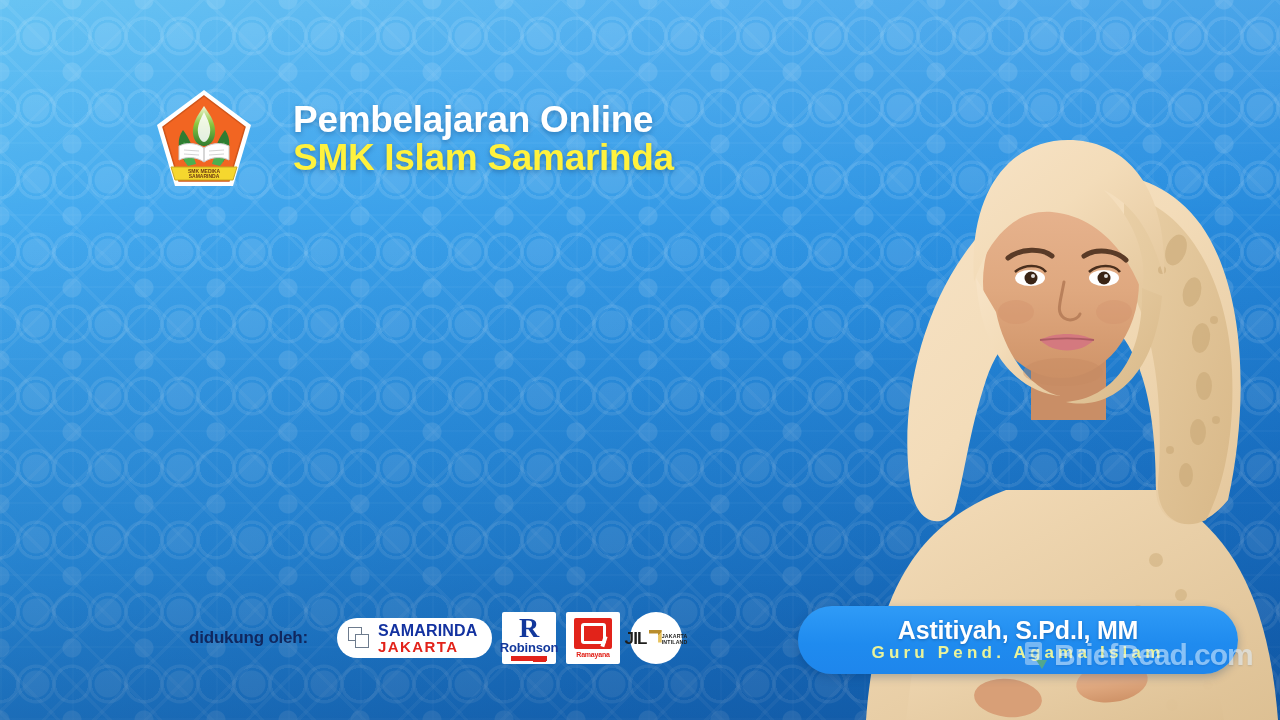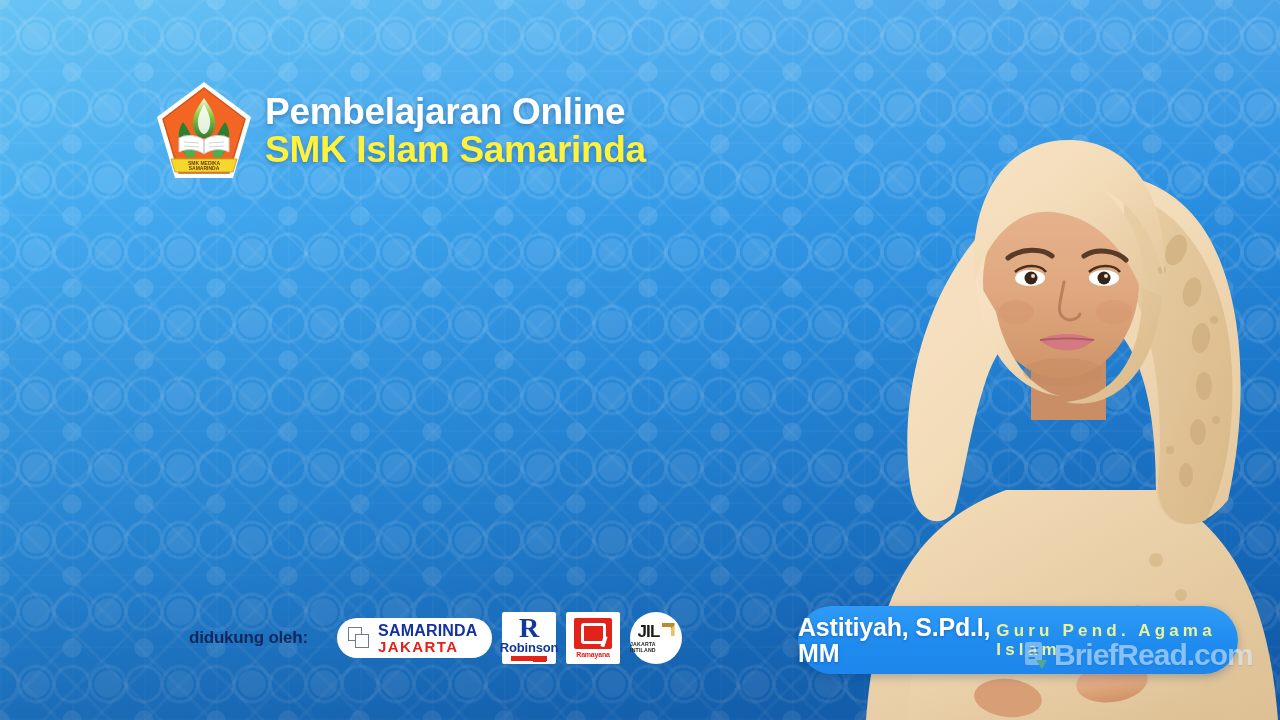--- a/index.html
+++ b/index.html
@@ -45,22 +45,22 @@
     pointer-events:none;
   }
   .vignette{
     position:absolute; inset:0;
     background:linear-gradient(180deg, rgba(255,255,255,.10) 0%, rgba(255,255,255,0) 30%, rgba(8,60,120,.18) 78%, rgba(8,55,115,.32) 100%);
     pointer-events:none;
   }
 
   
   .header{
-    position:absolute; left:155px; top:80px;
-    display:flex; align-items:center; gap:12px;
+    position:absolute; left:155px; top:88px;
+    display:flex; align-items:center; gap:40px;
     z-index:6;
   }
   .logo{ width:98px; height:102px; position:relative; flex:none; }
   .header-text{ display:flex; flex-direction:column; line-height:1.04; }
   .h-line1{
     font-size:37px; font-weight:bold; color:#ffffff;
     letter-spacing:-.3px;
     text-shadow:0 2px 5px rgba(0,40,90,.35);
   }
   .h-line2{
@@ -130,21 +130,21 @@
     position:relative;
   }
   .ram-inner::after{
     content:""; position:absolute; right:-3px; bottom:-6px;
     width:4px; height:11px; background:#ffffff; transform:rotate(18deg);
   }
   .ram-name{ font-size:7px; font-weight:bold; color:#e2231a; margin-top:2px; letter-spacing:-.2px; }
 
   .circle{
     width:52px; height:52px; border-radius:50%; background:#ffffff;
-    display:flex; flex-direction:column; align-items:center; justify-content:center;
+    display:flex; flex-direction:row; align-items:center; justify-content:center;
   }
   .jil-row{ display:flex; align-items:flex-start; gap:1px; }
   .jil-text{ font-size:17px; font-weight:bold; color:#1d1d1b; letter-spacing:-.8px; line-height:1; }
   .jil-mark{
     width:13px; height:13px; position:relative; margin-left:1px;
     background:linear-gradient(135deg,#b98d2c 0 55%, #e8c35e 55% 100%);
     clip-path:polygon(0 0,100% 0,100% 100%,72% 100%,72% 30%,0 30%);
   }
   .jil-sub{ font-size:5.2px; font-weight:bold; color:#1d1d1b; letter-spacing:.2px; margin-top:1px; }
 
@@ -154,21 +154,21 @@
     width:430px; height:700px; z-index:4;
     overflow:hidden;
   }
 
   
   .badge{
     position:absolute; left:798px; top:606px;
     width:440px; height:68px;
     background:linear-gradient(180deg,#2f9bf7 0%, #1f8bef 55%, #1e86ec 100%);
     border-radius:34px;
-    display:flex; flex-direction:row; align-items:center; justify-content:center;
+    display:flex; flex-direction:column; align-items:center; justify-content:center;
     z-index:8;
     box-shadow:0 3px 10px rgba(5,45,100,.28);
   }
   .badge-name{
     font-size:25px; font-weight:bold; color:#ffffff;
     letter-spacing:-.2px; line-height:1.05;
     text-shadow:0 1px 3px rgba(0,35,80,.35);
   }
   .badge-role{
     font-size:17px; font-weight:bold; color:#e9f39a;

